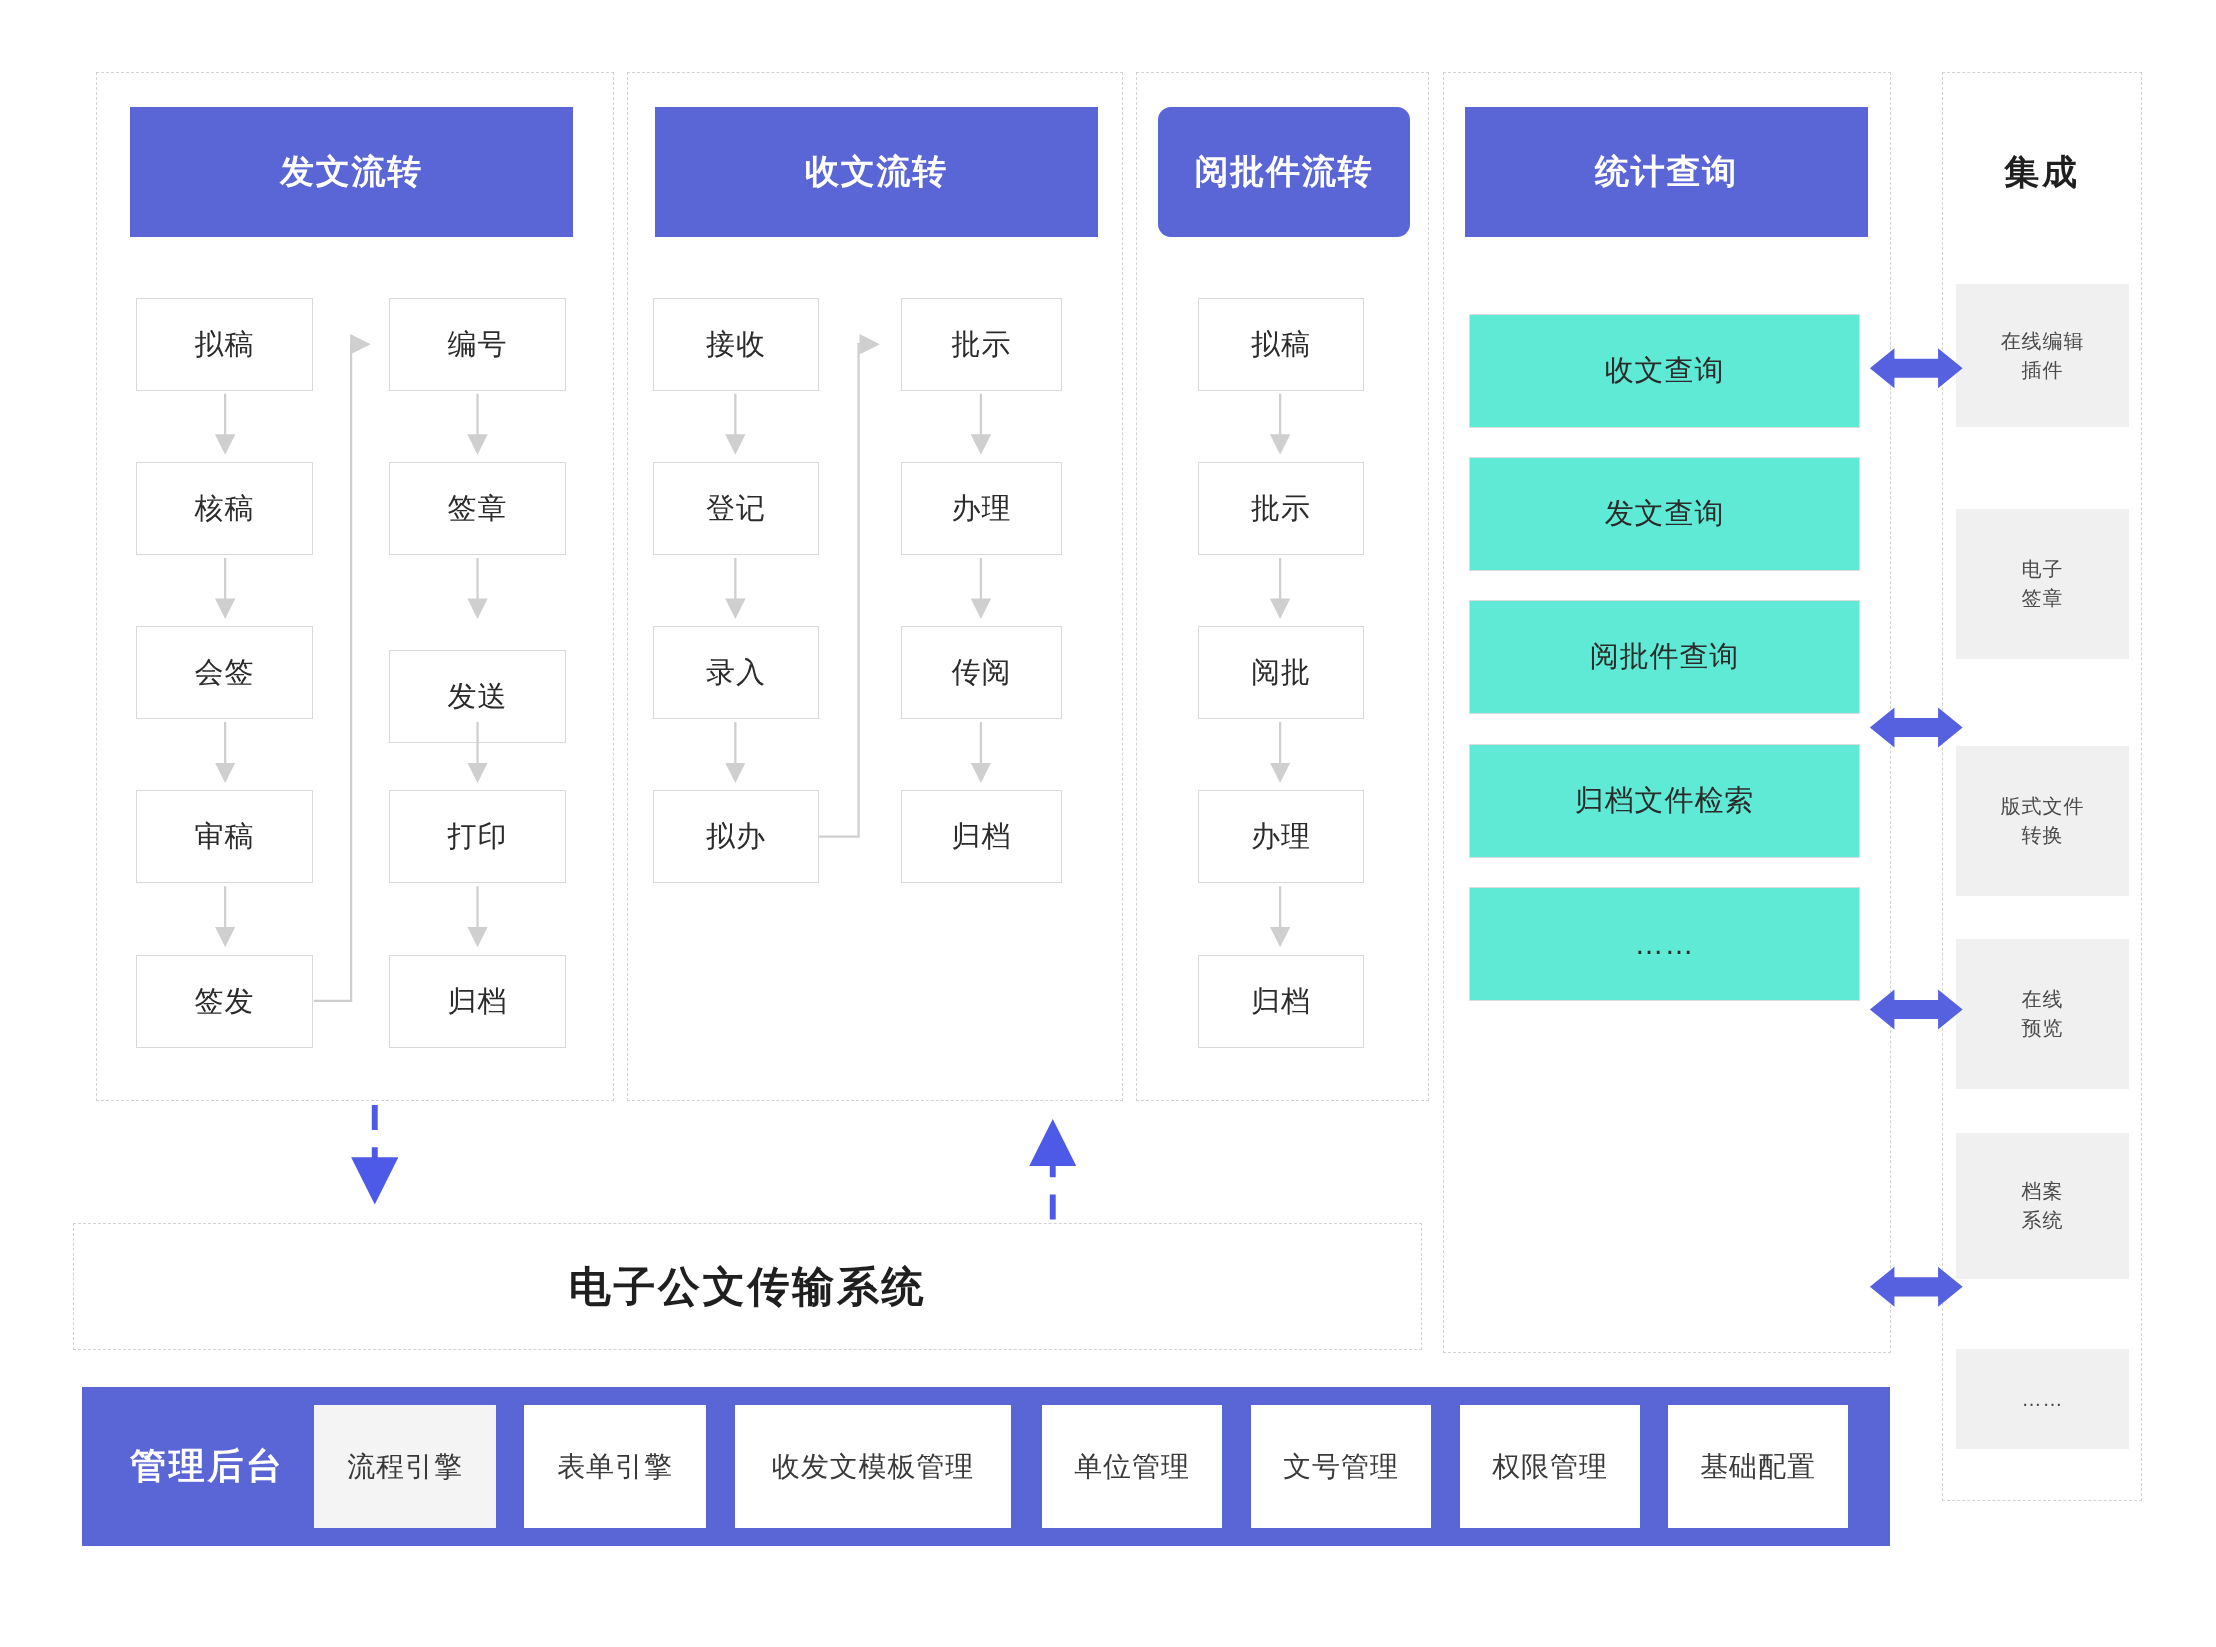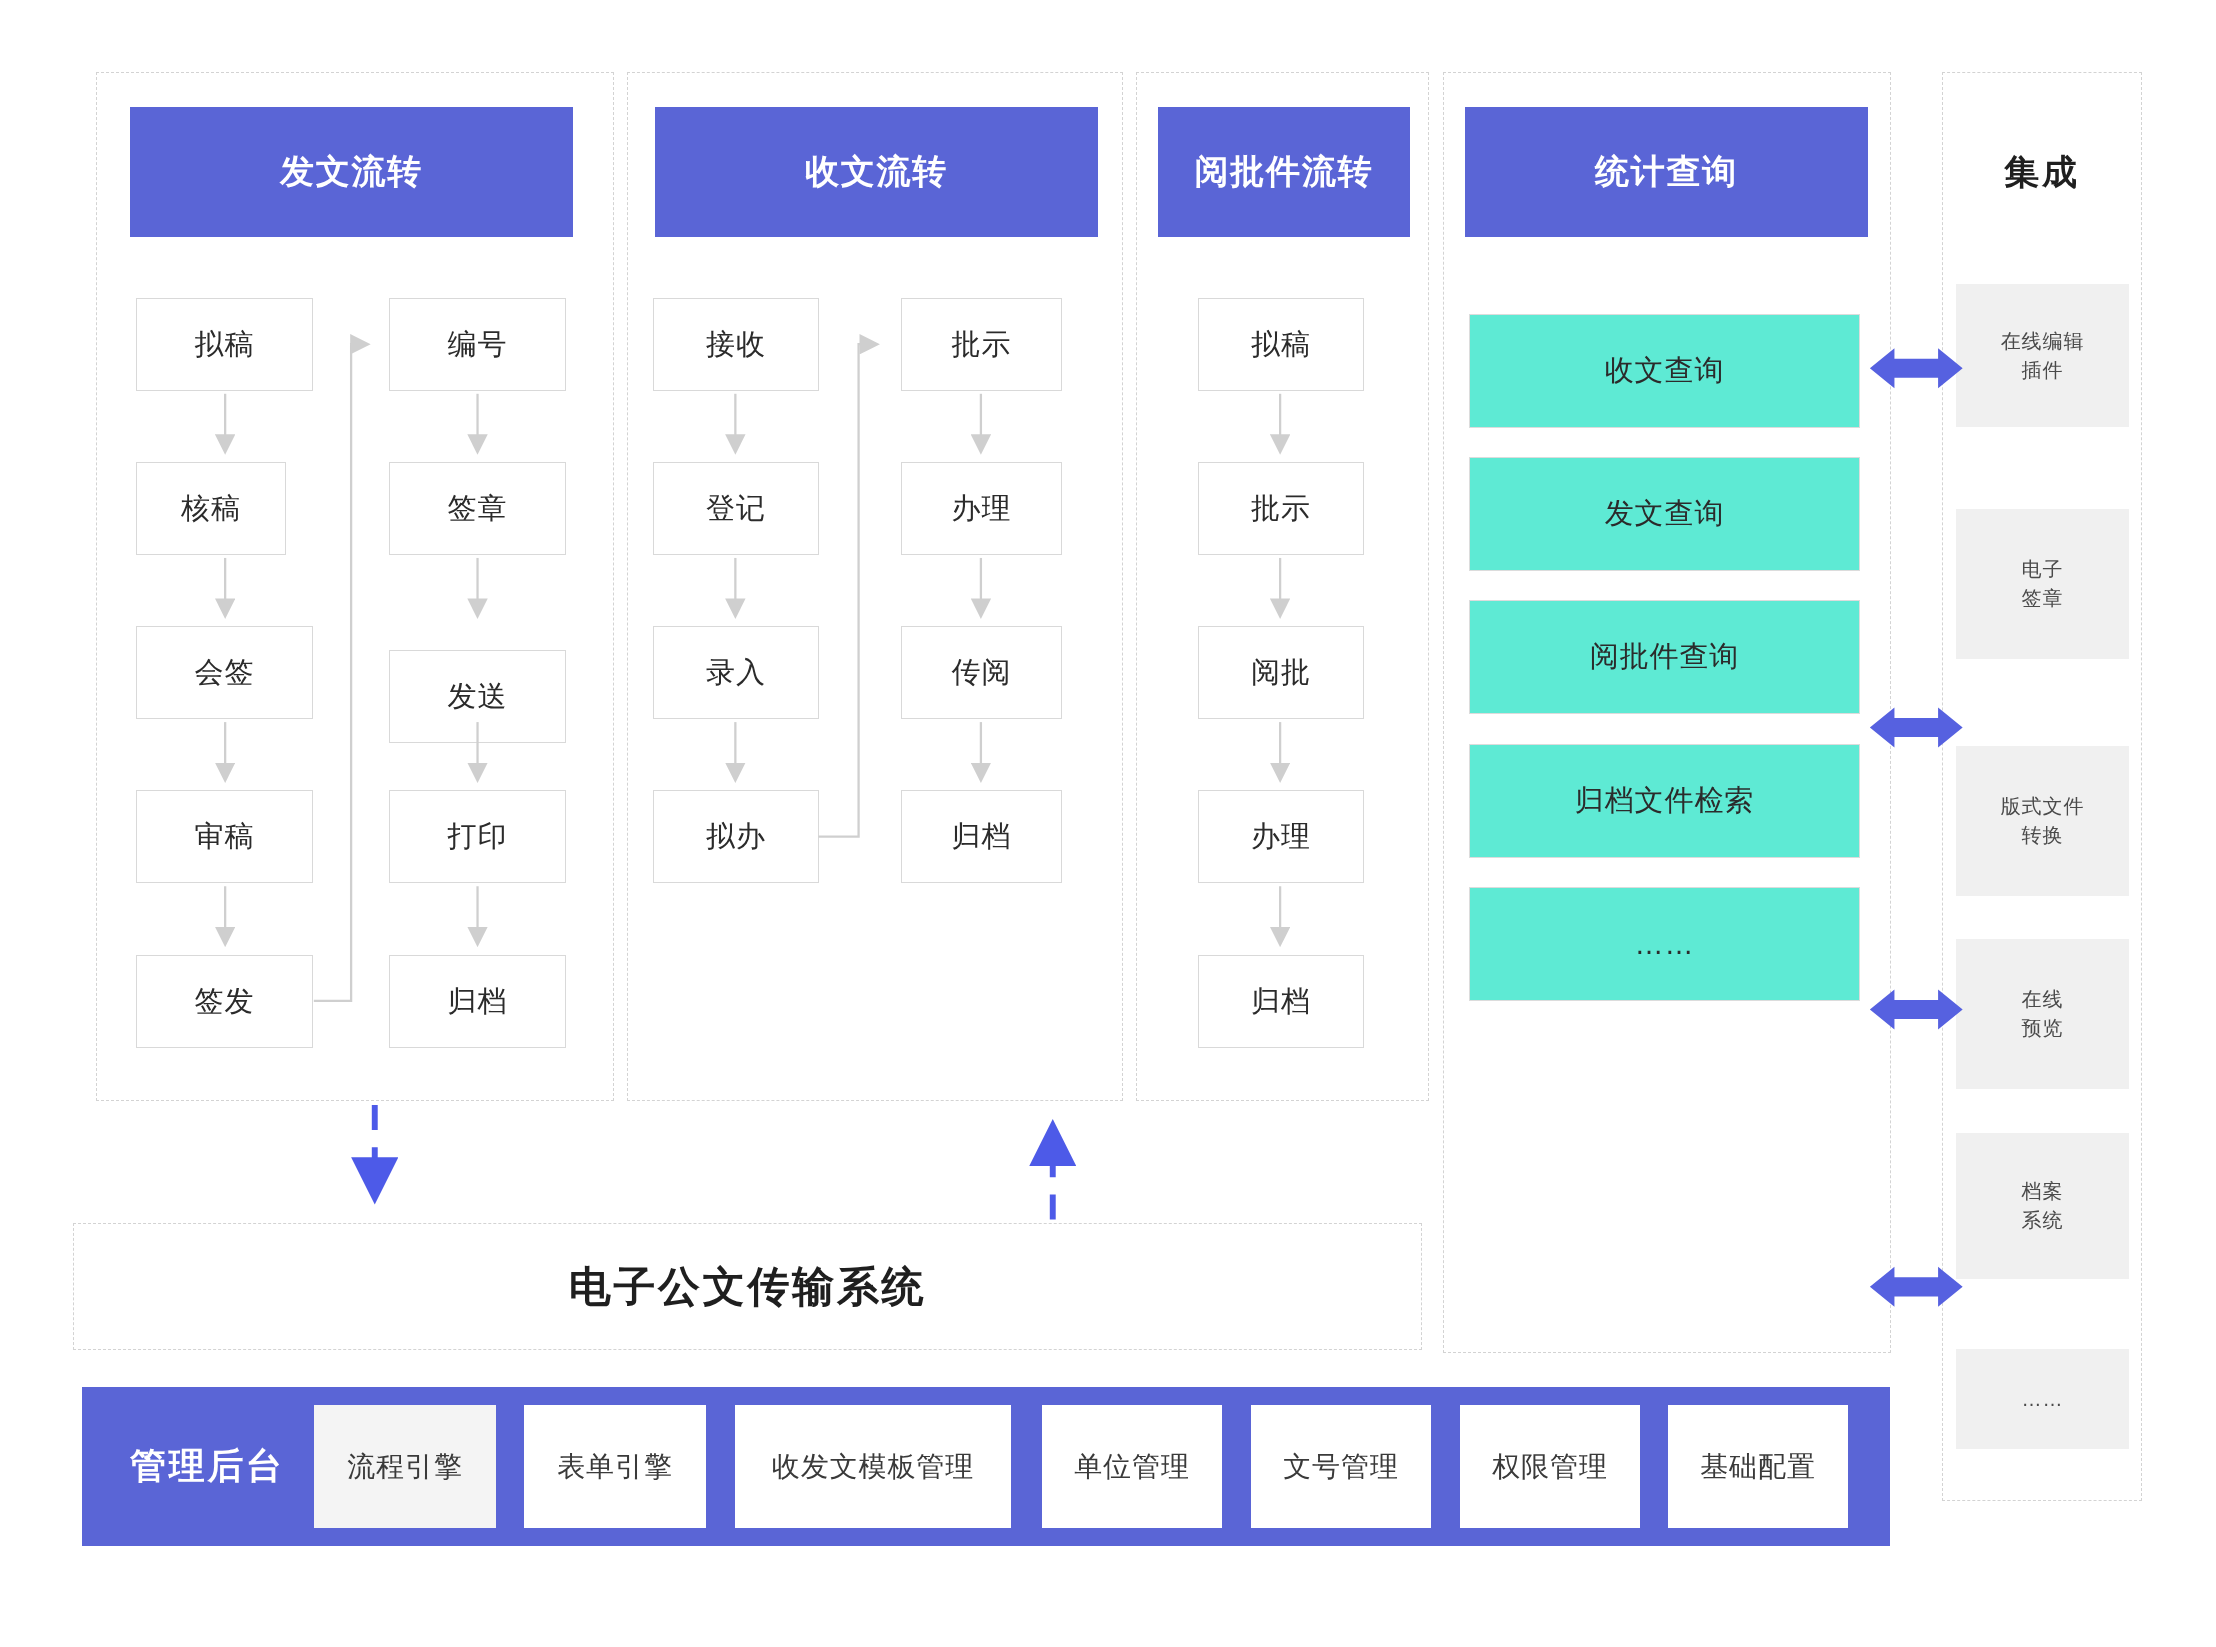--- a/index.html
+++ b/index.html
@@ -34,25 +34,25 @@
 <div id="canvas">
 
   <div class="dashed" style="left:96px;top:72px;width:518px;height:1029px;"></div>
   <div class="dashed" style="left:627px;top:72px;width:496px;height:1029px;"></div>
   <div class="dashed" style="left:1136px;top:72px;width:293px;height:1029px;"></div>
   <div class="dashed" style="left:1443px;top:72px;width:448px;height:1281px;"></div>
   <div class="dashed" style="left:1942px;top:72px;width:200px;height:1429px;"></div>
 
   <div class="hdr" style="left:130px;top:107px;width:443px;height:130px;">发文流转</div>
   <div class="hdr" style="left:655px;top:107px;width:443px;height:130px;">收文流转</div>
-  <div class="hdr" style="left:1158px;top:107px;width:252px;height:130px;">阅批件流转</div>
+  <div class="hdr" style="left:1158px;top:107px;width:252px;height:130px;border-radius:13px;">阅批件流转</div>
   <div class="hdr" style="left:1465px;top:107px;width:403px;height:130px;">统计查询</div>
 
   <div class="fbox" style="left:136px;top:298px;width:177px;height:93px;">拟稿</div>
-  <div class="fbox" style="left:136px;top:462px;width:150px;height:93px;">核稿</div>
+  <div class="fbox" style="left:136px;top:462px;width:177px;height:93px;">核稿</div>
   <div class="fbox" style="left:136px;top:626px;width:177px;height:93px;">会签</div>
   <div class="fbox" style="left:136px;top:790px;width:177px;height:93px;">审稿</div>
   <div class="fbox" style="left:136px;top:955px;width:177px;height:93px;">签发</div>
   <div class="fbox" style="left:389px;top:298px;width:177px;height:93px;">编号</div>
   <div class="fbox" style="left:389px;top:462px;width:177px;height:93px;">签章</div>
   <div class="fbox" style="left:389px;top:626px;width:177px;height:93px;margin-top:24px;">发送</div>
   <div class="fbox" style="left:389px;top:790px;width:177px;height:93px;">打印</div>
   <div class="fbox" style="left:389px;top:955px;width:177px;height:93px;">归档</div>
 
   <div class="fbox" style="left:653px;top:298px;width:166px;height:93px;">接收</div>

